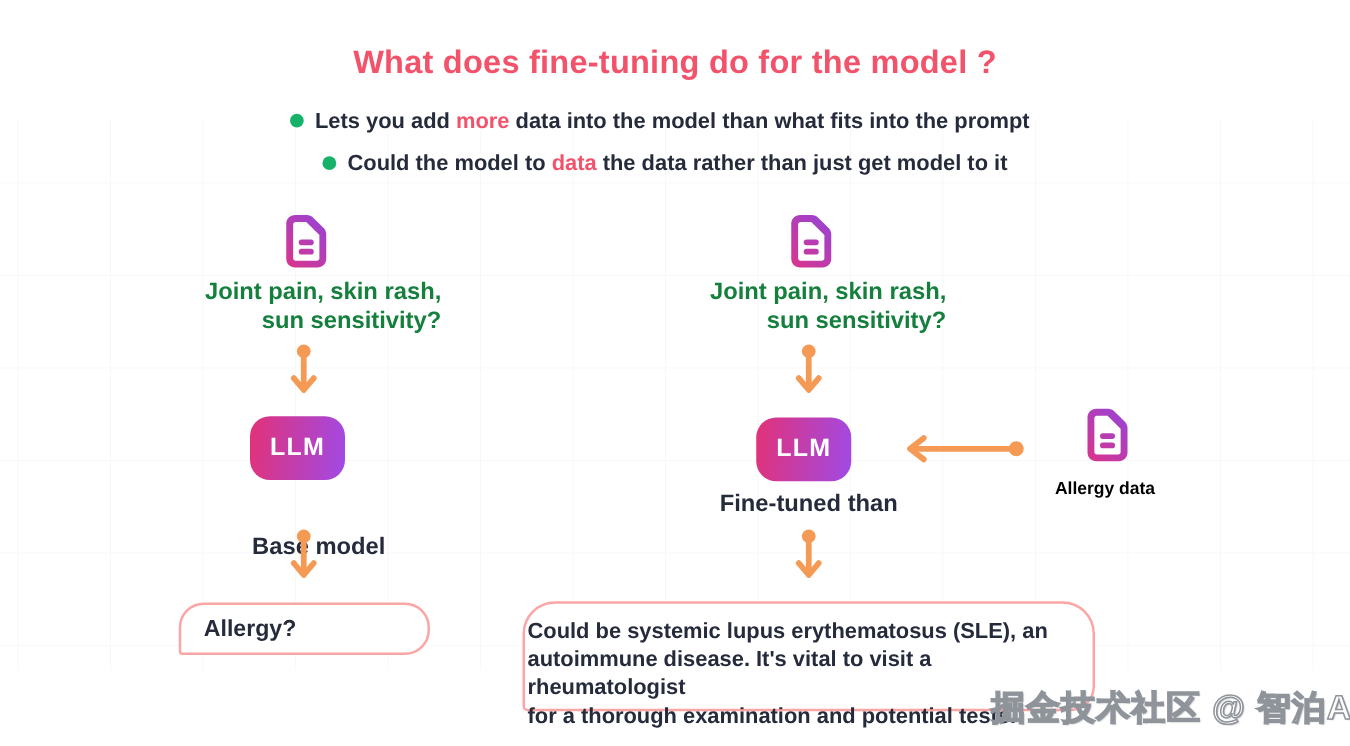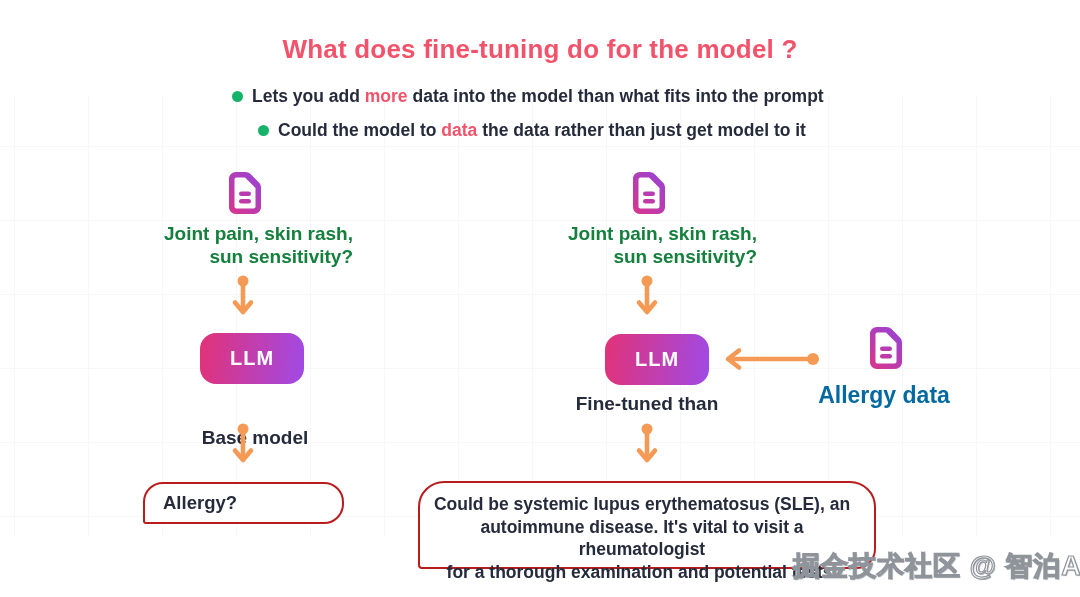--- a/index.html
+++ b/index.html
@@ -21,38 +21,38 @@
   .bullet-row{display:flex;align-items:center;gap:9px;}
   .bullet-dot{width:11px;height:11px;border-radius:50%;background:#17b26a;flex:0 0 auto;}
   .bullet-text{font-size:17.5px;font-weight:700;color:#262b3c;white-space:nowrap;}
   .hl{color:#f2536b;}
   .doc-icon{width:48px;height:48px;display:block;}
   .prompt{
     width:220px;text-align:right;font-size:19px;font-weight:700;color:#15803d;
     line-height:23px;white-space:pre-line;
   }
   .chip{
-    width:104px;height:51px;border-radius:16px;display:flex;align-items:center;justify-content:center;
+    width:76px;height:51px;border-radius:16px;display:flex;align-items:center;justify-content:center;
     background:linear-gradient(97deg,#e23277 0%,#a04ae6 100%);
     color:#fff;font-size:20px;font-weight:700;letter-spacing:1px;
   }
   .model-label{width:220px;text-align:center;font-size:19px;font-weight:700;color:#262b3c;}
   .bubble{
-    box-sizing:border-box;border:2px solid #b91c1c;background:#fff;
-    color:#262b3c;font-weight:700;text-align:center;
+    box-sizing:border-box;border:2px solid #fca5a5;background:#fff;
+    color:#262b3c;font-weight:700;
   }
   .bubble-small{
     width:201px;height:42px;border-radius:20px 20px 20px 3px;
     display:flex;align-items:center;padding-left:18px;font-size:18.5px;
   }
   .bubble-large{
     width:458px;height:88px;border-radius:26px 26px 20px 4px;
     padding:10px 12px 10px 2px;font-size:17.5px;line-height:22.5px;white-space:pre-line;
   }
-  .side-label{width:170px;text-align:center;font-size:23px;font-weight:700;color:#0369a1;}
+  .side-label{width:170px;text-align:center;font-size:14px;font-weight:700;color:#000000;}
   .watermark{
     z-index:3;font-size:27px;font-weight:700;color:rgba(255,255,255,.96);
     -webkit-text-stroke:1.2px #8f949b;
     text-shadow:1px 1px 1px rgba(120,123,130,.6);
     letter-spacing:1px;white-space:nowrap;
   }
 </style>
 </head>
 <body>
 

